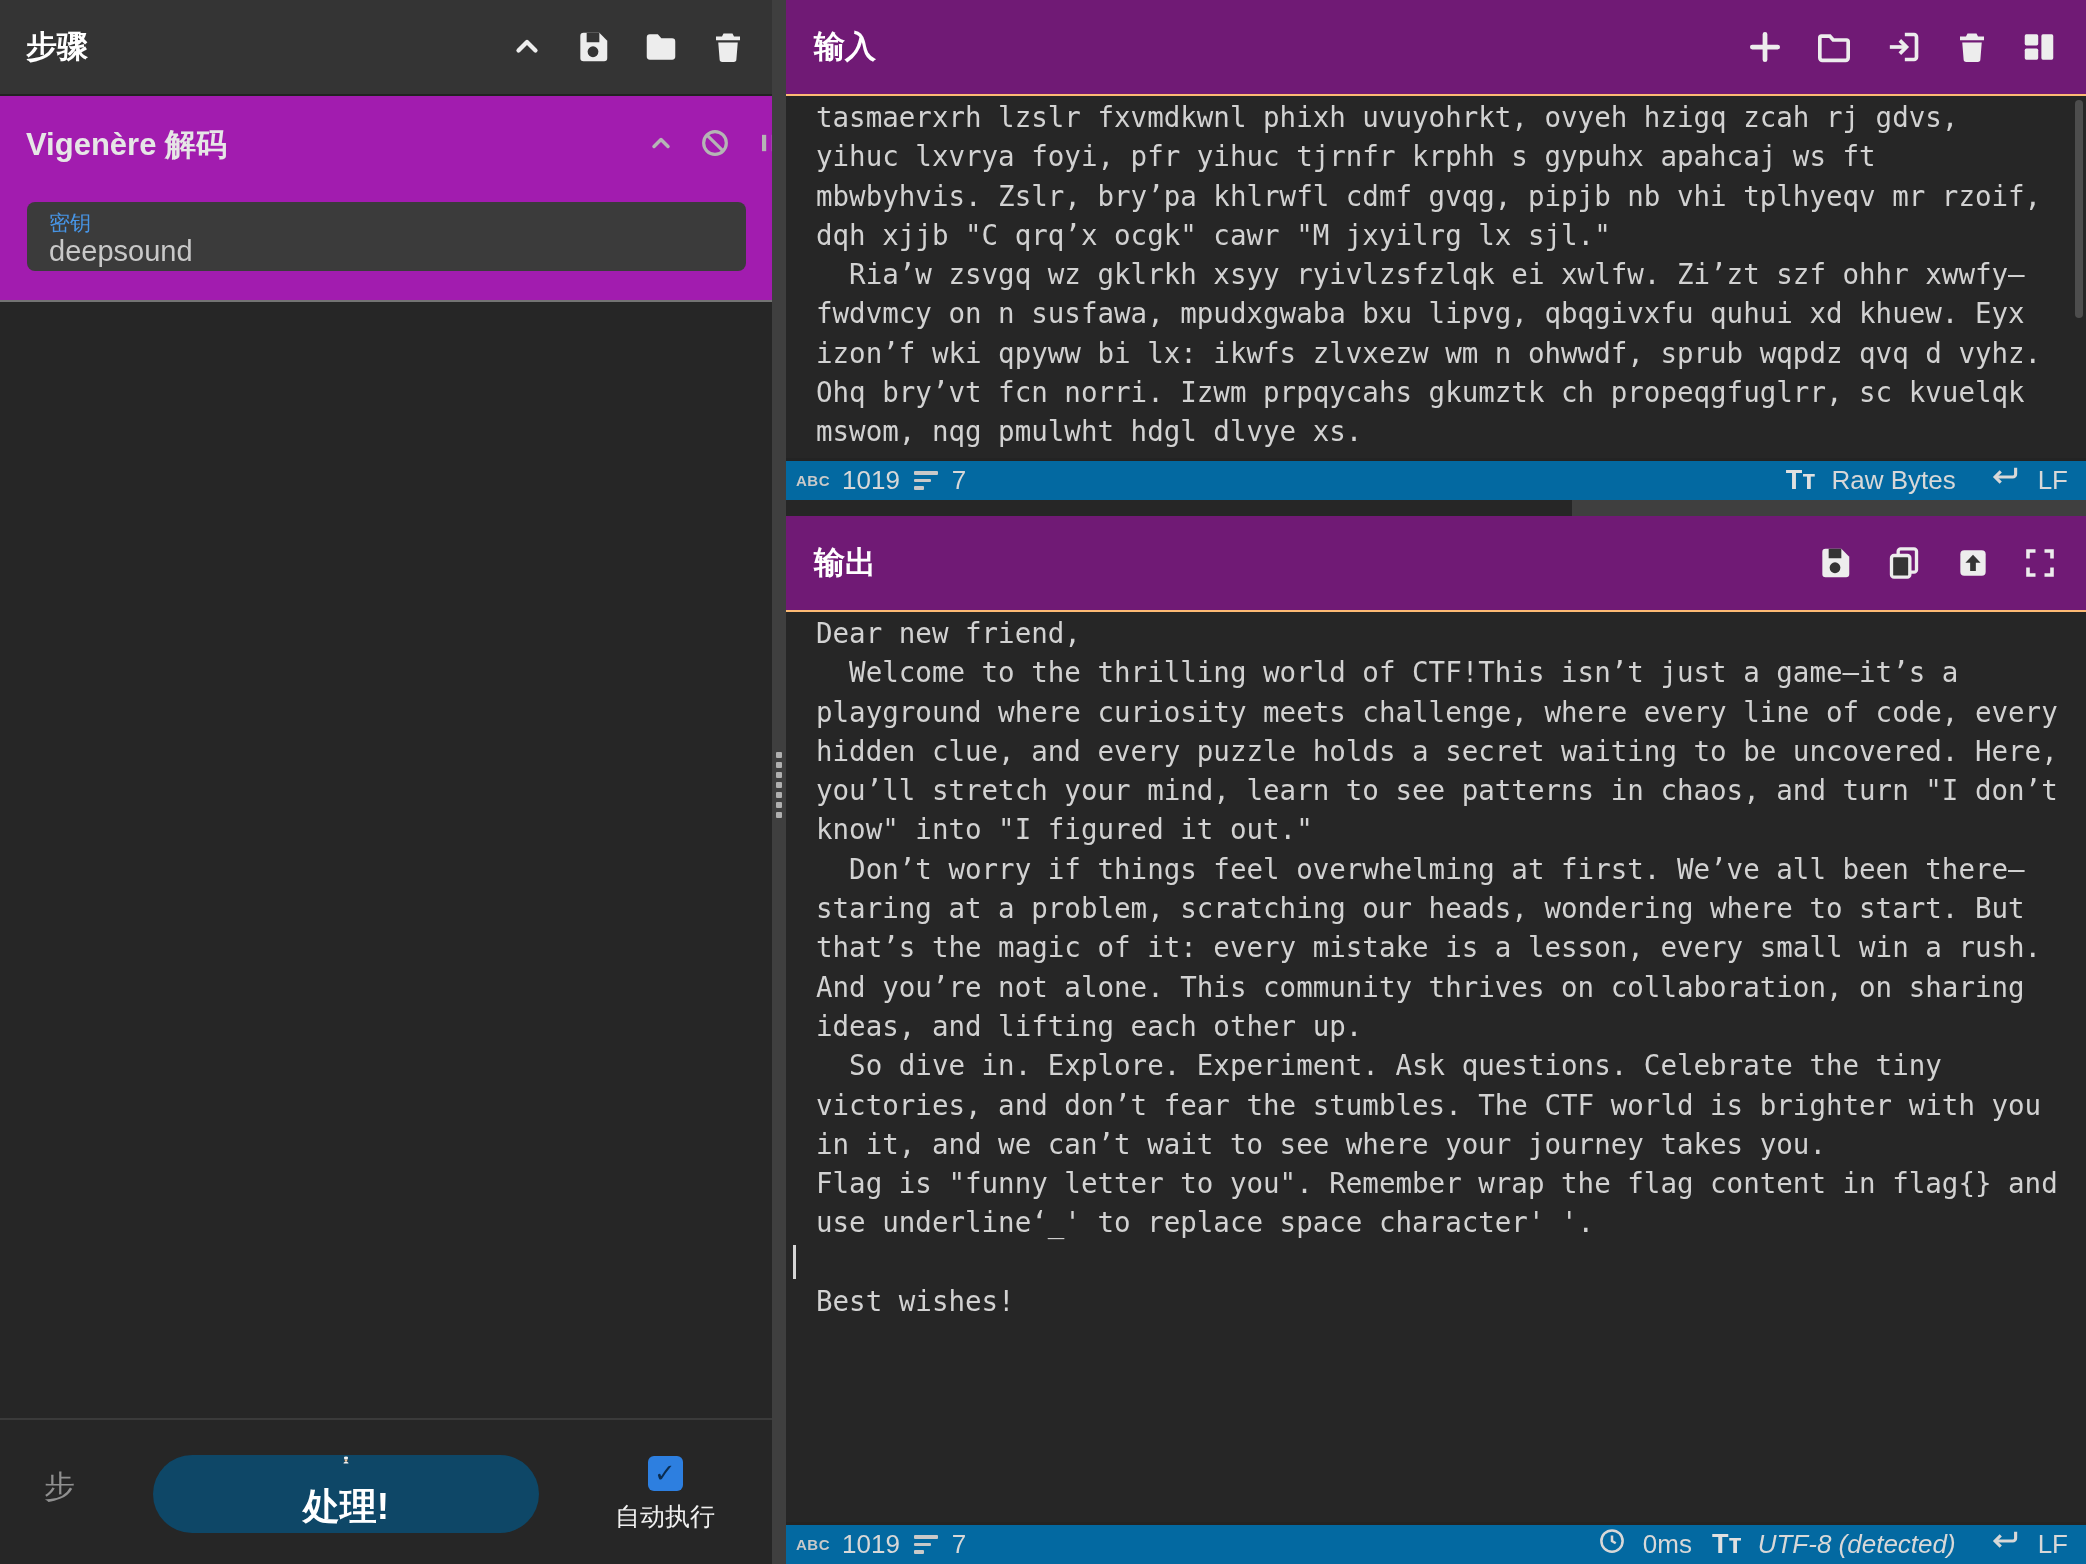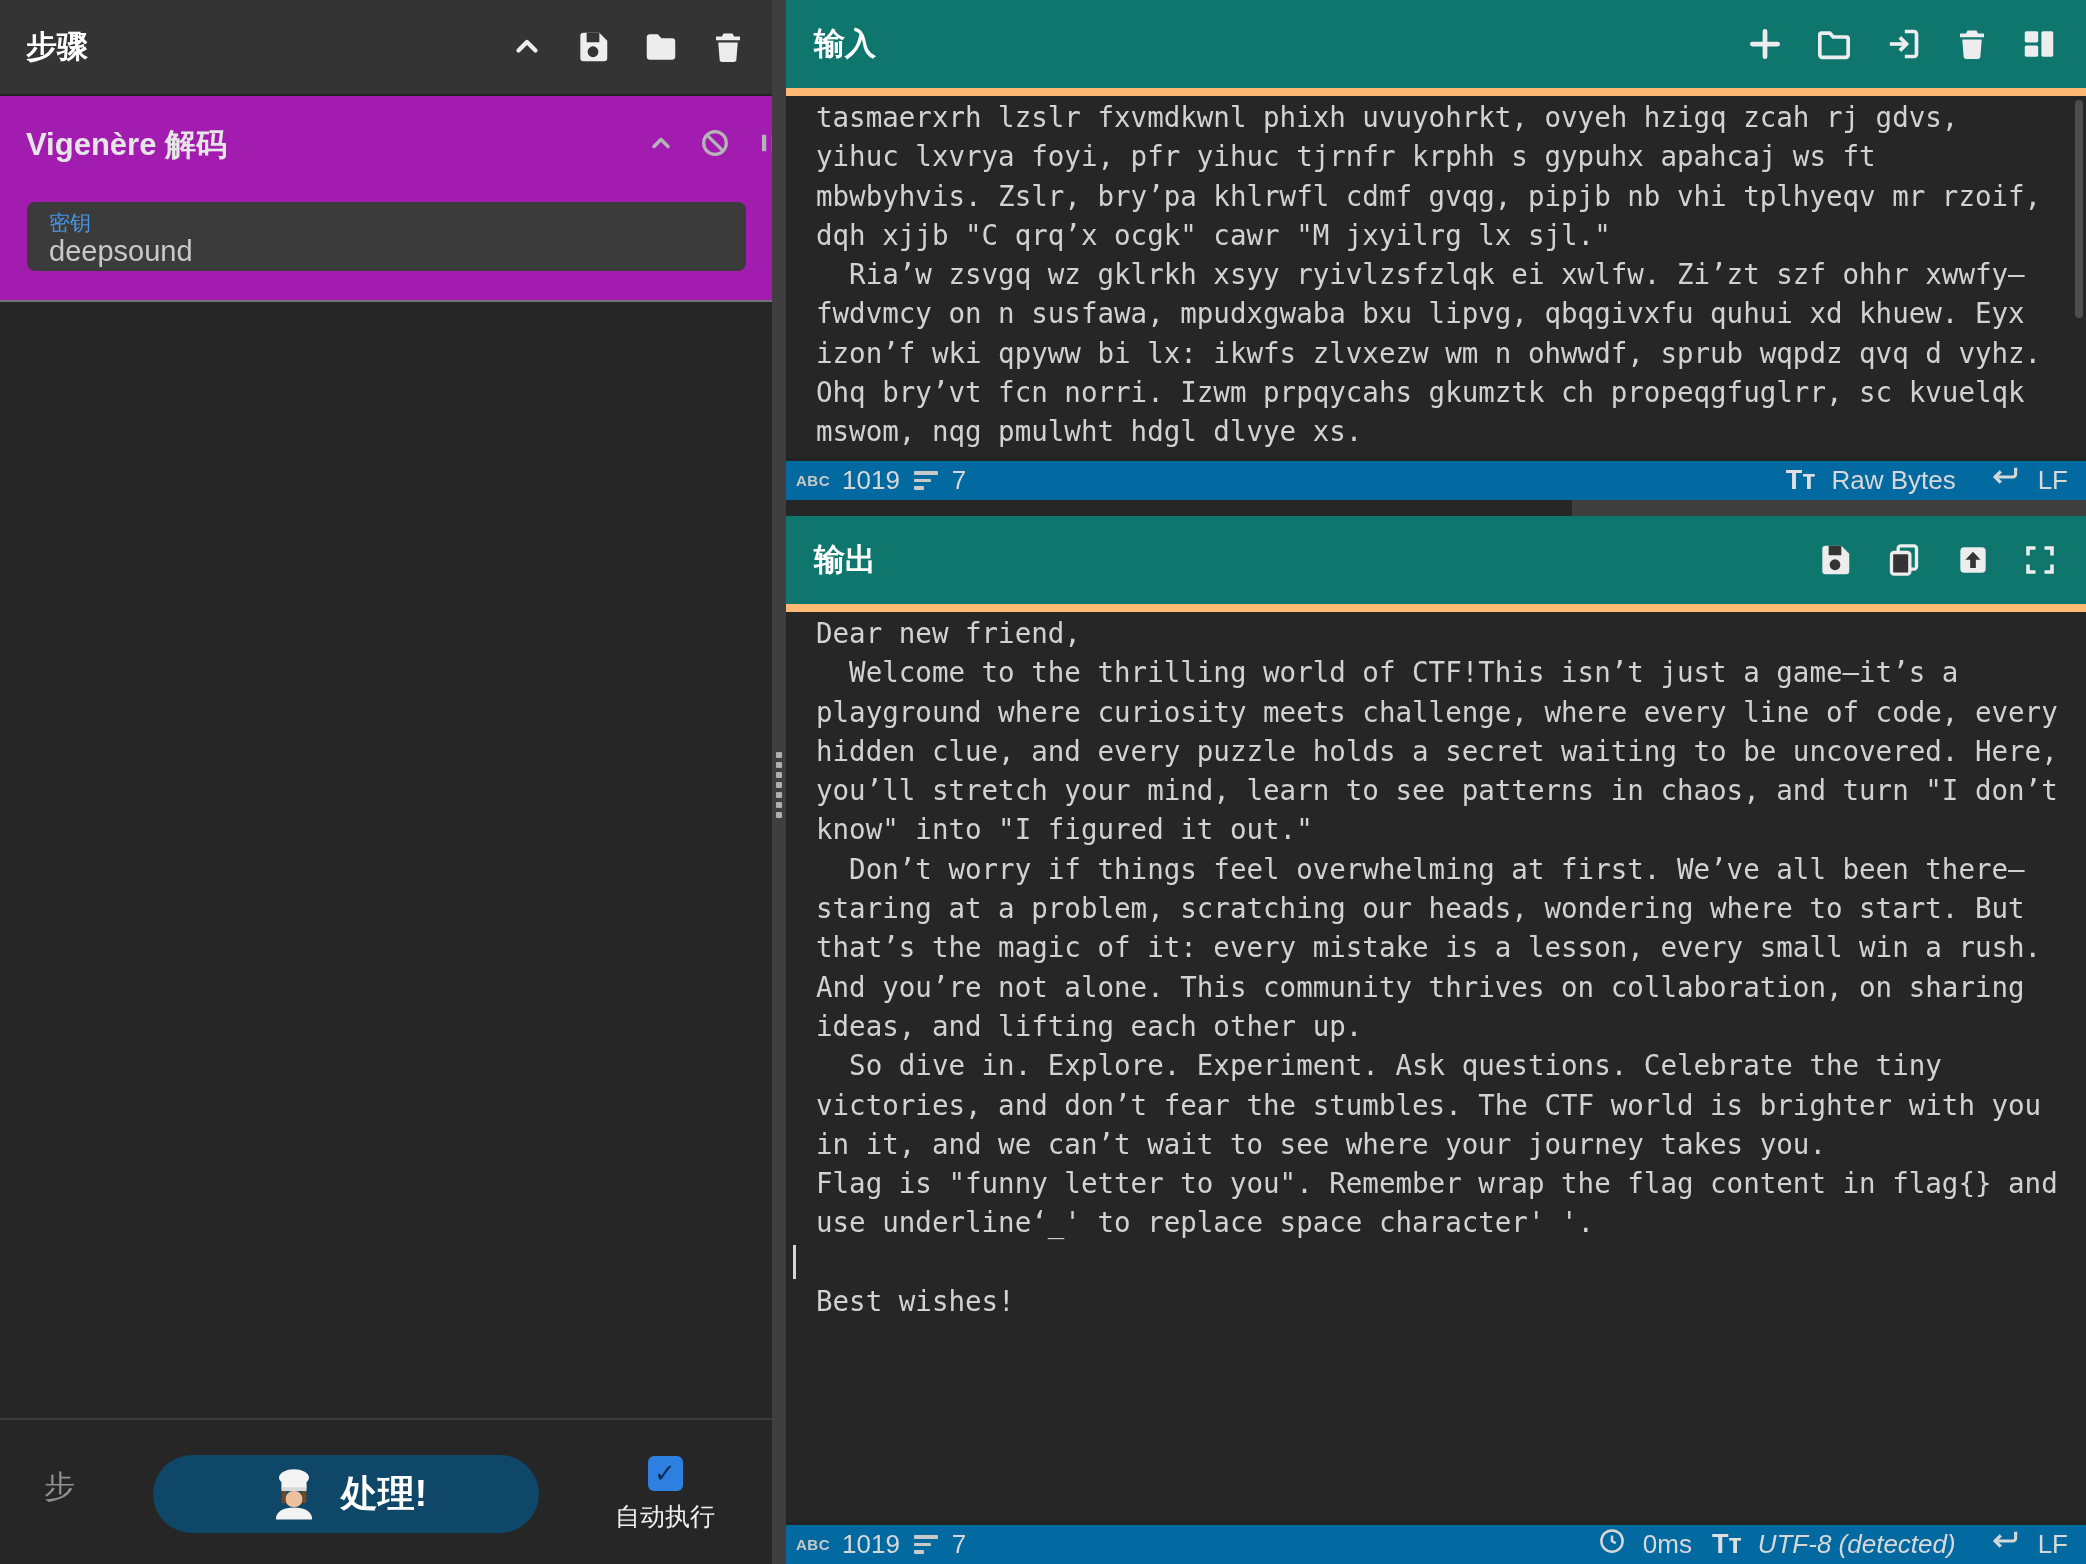--- a/index.html
+++ b/index.html
@@ -24,38 +24,38 @@
   .arg-field{position:absolute;left:27px;top:106px;width:719px;height:69px;background:#3b3b3b;
              border-radius:8px;padding:9px 22px 0 22px;box-sizing:border-box;}
   .arg-label{display:block;font-size:21px;color:#4795e6;line-height:24px;}
   .arg-value{font-size:29px;color:#c9c9c9;line-height:32px;}
 
   .bake-bar{position:absolute;left:0;bottom:0;width:772px;height:146px;background:#262626;
             border-top:2px solid #3a3a3a;box-sizing:border-box;}
   .step-btn{position:absolute;left:44px;top:46px;font-size:31px;color:#909090;}
   .bake-btn{position:absolute;left:153px;top:35px;width:386px;height:78px;border:none;
             border-radius:40px;background:#0e4767;display:flex;align-items:center;
-            justify-content:center;gap:18px;cursor:pointer;}
+            justify-content:center;gap:18px;cursor:pointer;flex-direction:column;}
   .bake-btn span{font-size:37px;font-weight:bold;color:#fff;}
   .autobake{position:absolute;left:605px;top:36px;width:120px;display:flex;flex-direction:column;
             align-items:center;gap:9px;}
   .cbx{width:35px;height:35px;border-radius:6px;background:#2d7fe0;display:flex;
        align-items:center;justify-content:center;font-size:26px;font-weight:bold;color:#0a2c50;}
   .cbx-label{font-size:25px;color:#f0f0f0;white-space:nowrap;}
 
   
   .vsplit{position:absolute;left:772px;top:0;width:14px;height:1564px;background:#3f3f3f;}
   .vdots{position:absolute;left:4px;top:752px;display:flex;flex-direction:column;gap:4px;}
   .vdots i{width:6px;height:6px;background:#b0b0b0;border-radius:1px;}
   .hsplit{position:absolute;left:786px;top:500px;width:1300px;height:16px;background:#3f3f3f;}
 
   
   .panel-right{position:absolute;left:786px;top:0;width:1300px;height:1564px;background:#262626;}
-  .io-head{position:absolute;left:0;right:0;height:96px;background:#0f766e;display:flex;
-           align-items:center;padding:0 28px;box-sizing:border-box;border-bottom:8px solid #fdba74;}
+  .io-head{position:absolute;left:0;right:0;height:96px;background:#701a75;display:flex;
+           align-items:center;padding:0 28px;box-sizing:border-box;border-bottom:2px solid #fdba74;}
   .io-head.top{top:0;}
   .io-head.bottom{top:516px;}
   .iotext{position:absolute;left:0;width:1300px;box-sizing:border-box;
           padding:2px 14px 0 7px;font-family:"DejaVu Sans Mono","Liberation Mono",monospace;
           font-size:27.5px;line-height:39.3px;color:#d2d2d2;white-space:pre;overflow:hidden;margin-left:23px;}
   #input-text{top:96px;height:362px;}
   #output-text{top:612px;height:910px;}
   .iobar{position:absolute;left:0;width:1300px;height:42px;background:#0369a1;
          border-top:3px solid #232323;display:flex;align-items:center;
          padding:0 18px 0 10px;box-sizing:border-box;font-size:26px;color:#d8d8d8;}

